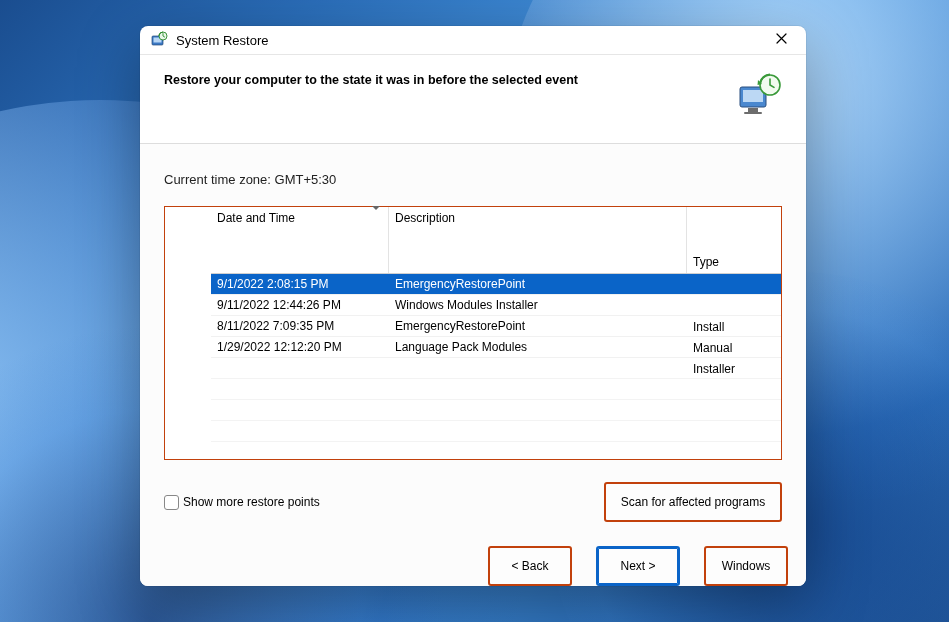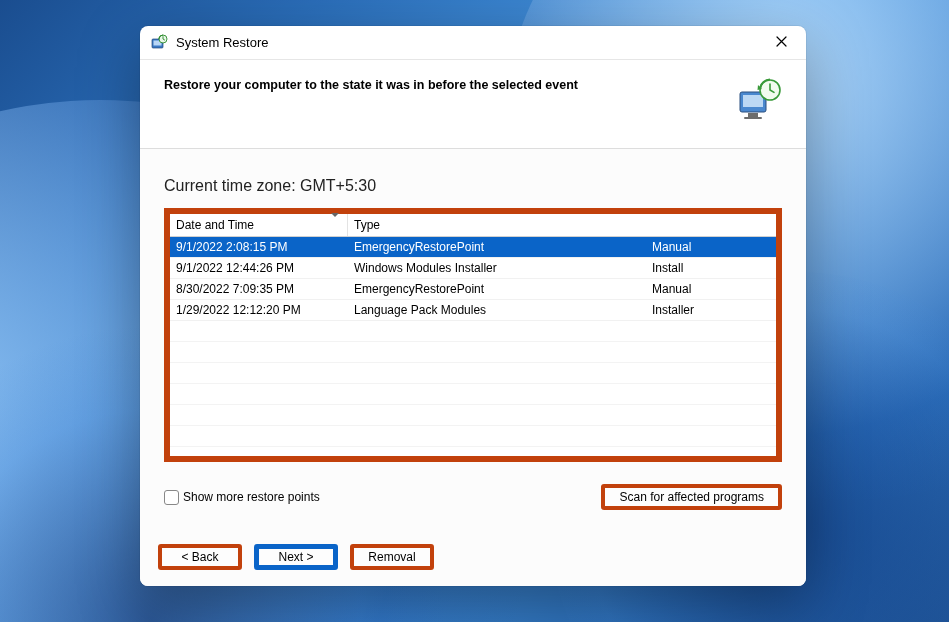--- a/index.html
+++ b/index.html
@@ -73,28 +73,29 @@
       position: relative;
     }
 
     .body {
       flex: 1;
       background: #fcfcfc;
       padding: 28px 24px 10px 24px;
       display: flex;
       flex-direction: column;
     }
-    .tz-line { font-size: 16px; color: #222; margin-bottom: 13px; }
+    .tz-line { font-size: 13px; color: #222; margin-bottom: 19px; }
 
     .grid-wrap {
-      border: 6px solid #c2410c;
+      border: 1px solid #c2410c;
       background: #fff;
       height: 254px;
       display: flex;
       flex-direction: column;
+      padding-left: 46px;
     }
     .grid-head {
       display: flex;
       background: #fff;
       border-bottom: 1px solid #d0d0d0;
     }
     .grid-head .col {
       padding: 4px 6px;
       font-size: 12px;
       color: #000;
@@ -122,61 +123,61 @@
       align-items: center;
       border-bottom: 1px solid #f1f1f1;
       font-size: 12px;
     }
     .row.sel { background: #0a64c8; color: #fff; }
     .row .cell { padding: 0 6px; white-space: nowrap; overflow: hidden; }
     .row.empty { border-bottom: 1px solid #f3f3f3; }
 
     .c-dt { width: 178px; }
     .c-desc { width: 298px; }
-    .c-type { flex: 1; }
+    .c-type { flex: 1; margin-top: 44px; }
 
     .under-grid {
       display: flex;
       align-items: center;
       margin-top: 22px;
       gap: 4px;
     }
     .chk {
       width: 15px; height: 15px;
       border: 1px solid #888;
       border-radius: 3px;
       background: #fff;
       cursor: default;
     }
     .under-grid .lbl { font-size: 12px; color: #000; cursor: default; }
     .under-grid .spacer { flex: 1; }
 
     .btn {
       min-width: 84px;
-      height: 26px;
+      height: 40px;
       padding: 0 14px;
       background: #fdfdfd;
-      border: 4px solid #c2410c;
+      border: 2px solid #c2410c;
       border-radius: 3px;
       font-family: inherit;
       font-size: 12px;
       color: #000;
       cursor: default;
       display: inline-flex;
       align-items: center;
       justify-content: center;
     }
     .btn.primary { border-color: #0a64c8; box-shadow: 0 0 0 1px #0a64c8 inset; }
 
     .btn-scan { min-width: 178px; }
 
     .footer {
       display: flex;
-      justify-content: flex-start;
-      gap: 12px;
+      justify-content: flex-end;
+      gap: 24px;
       padding: 14px 18px 16px 18px;
       background: #fcfcfc;
     }
   </style>
 </head>
 <body>
 
 <div class="bg-swirl sw1"></div>
 <div class="bg-swirl sw2"></div>
 <div class="bg-swirl sw3"></div>
@@ -225,37 +226,40 @@
   <div class="body">
 
     <div class="tz-line">Current time zone: GMT+5:30</div>
 
     <div class="grid-wrap">
       <div class="grid-head">
         <div class="col c-dt">
           <span>Date and Time</span>
           <span class="sort-ind"></span>
         </div>
+        <div class="col c-desc">
+          <span>Description</span>
+        </div>
         <div class="col c-type">
           <span>Type</span>
         </div>
       </div>
       <div class="grid-body" id="grid-body">
           <div class="row sel">
             <div class="cell c-dt">9/1/2022 2:08:15 PM</div>
             <div class="cell c-desc">EmergencyRestorePoint</div>
             <div class="cell c-type">Manual</div>
           </div>
           <div class="row">
-            <div class="cell c-dt">9/1/2022 12:44:26 PM</div>
+            <div class="cell c-dt">9/11/2022 12:44:26 PM</div>
             <div class="cell c-desc">Windows Modules Installer</div>
             <div class="cell c-type">Install</div>
           </div>
           <div class="row">
-            <div class="cell c-dt">8/30/2022 7:09:35 PM</div>
+            <div class="cell c-dt">8/11/2022 7:09:35 PM</div>
             <div class="cell c-desc">EmergencyRestorePoint</div>
             <div class="cell c-type">Manual</div>
           </div>
           <div class="row">
             <div class="cell c-dt">1/29/2022 12:12:20 PM</div>
             <div class="cell c-desc">Language Pack Modules</div>
             <div class="cell c-type">Installer</div>
           </div>
           <div class="row empty"></div>
           <div class="row empty"></div>
@@ -272,16 +276,16 @@
       <span class="lbl">Show more restore points</span>
       <span class="spacer"></span>
       <button class="btn btn-scan">Scan for affected programs</button>
     </div>
 
   </div>
 
   <div class="footer">
     <button class="btn">&lt; Back</button>
     <button class="btn primary">Next &gt;</button>
-    <button class="btn">Removal</button>
+    <button class="btn">Windows</button>
   </div>
 
 </div>
 
 </body></html>

